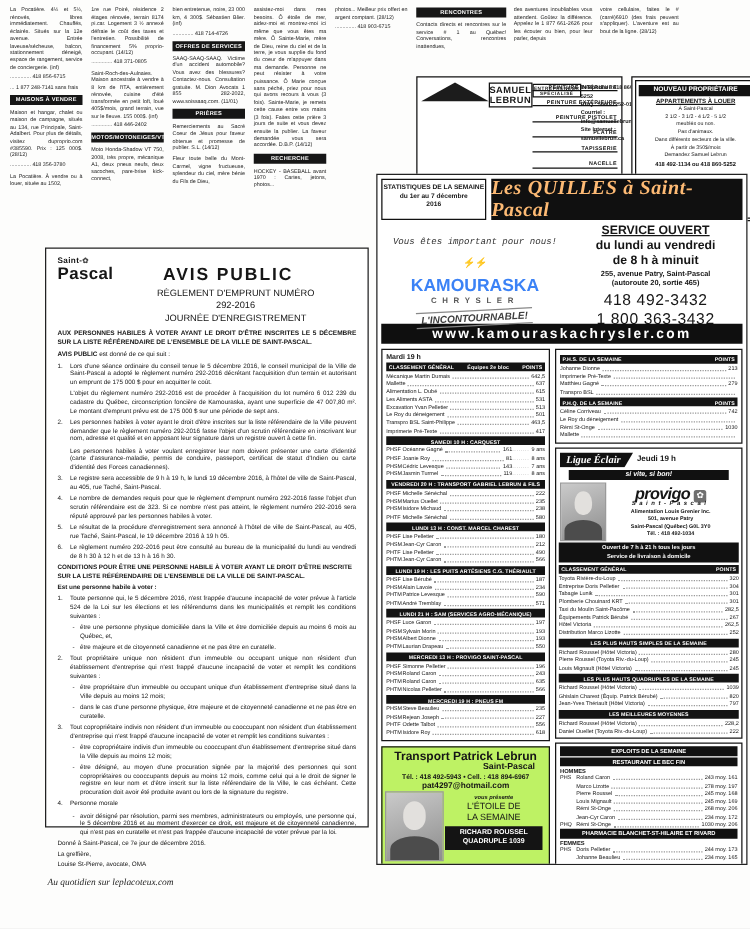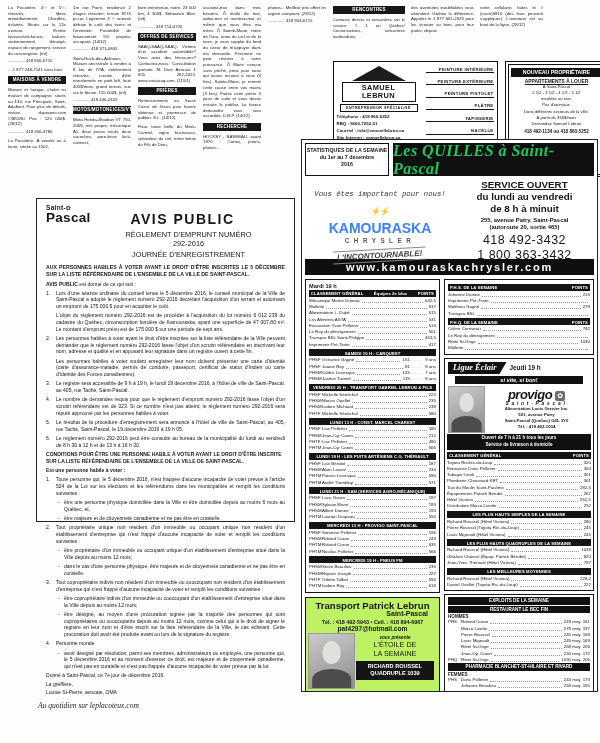--- a/index.html
+++ b/index.html
@@ -13,38 +13,38 @@
   .blk[data-kind="h"]{background:#161616;color:#fff;text-align:center;font-weight:700;font-size:4.5px;padding:1.2px 0 0.8px;margin:1px 0 3px;letter-spacing:0.2px;}
   .blk[data-kind="p"]{text-align:left;white-space:nowrap;overflow:hidden;margin:-2px 0 3.5px;}
   .strip-right{flex:1;display:flex;flex-direction:column;}
   .minirow{display:flex;height:54px;}
   .minirow .ad-col{width:63px;margin-right:6px;}
   .minirow .ad-col:first-child{width:72px;}
   .adsrow{display:flex;margin-top:2px;flex:1;}
 
   
   .samuel{width:158px;border:1.5px solid #111;display:flex;padding:2.5px;background:#fff;flex:none;}
-  .sam-left{width:84px;display:flex;flex-direction:column;align-items:center;}
+  .sam-left{width:84px;display:flex;flex-direction:row;align-items:flex-start;}
   .roof{width:0;height:0;border-left:27px solid transparent;border-right:27px solid transparent;border-bottom:15px solid #1c1c1c;margin-top:1px;}
   .sam-name{border:1px solid #111;width:72px;text-align:center;font-weight:800;font-size:7.4px;line-height:1.05;padding:1.5px 0;margin-top:1px;letter-spacing:0.4px;}
   .sam-tag{border:1px solid #111;width:76px;text-align:center;font-size:3.7px;font-weight:700;letter-spacing:0.5px;padding:1px 0 0.5px;margin-top:2px;}
   .sam-contact{font-size:4.4px;font-weight:700;margin-top:2.5px;line-height:1.55;width:100%;text-align:left;}
   .sam-services{flex:1;display:flex;flex-direction:column;justify-content:space-between;padding:2px 1px 2px 5px;}
   .svc-item{border-bottom:0.8px solid #111;text-align:right;font-size:4.3px;font-weight:700;letter-spacing:0.3px;padding-bottom:0.6px;}
 
   
   .np{width:97px;margin-left:7px;border:1px solid #111;padding:2px;background:#fff;flex:none;}
   .np-inner{border:1px solid #111;padding:2.5px 2px;text-align:center;height:calc(100% - 6px);}
   .np-title{background:#111;color:#fff;font-weight:800;font-size:5.3px;padding:1.5px 0;}
   .np-sub{font-weight:800;font-size:4.9px;margin-top:2px;text-decoration:underline;}
   .np-line{font-size:4.2px;line-height:1.5;}
   .np-phone{font-weight:800;font-size:4.6px;margin-top:1.5px;}
 
   
-  .avis{position:absolute;left:36px;top:198px;width:259px;height:324px;border:1.5px solid #222;background:#fff;padding:5px 9px 4px;box-sizing:border-box;}
+  .avis{position:absolute;left:36px;top:198px;width:259px;height:464px;border:1.5px solid #222;background:#fff;padding:5px 9px 4px;box-sizing:border-box;}
   .avis-head{display:flex;}
   .avis-logo{width:62px;flex:none;}
   .logo-top{font-size:6.5px;font-weight:700;letter-spacing:0.3px;}
   .leaf-ic{font-size:6px;color:#444;}
   .logo-main{font-size:13.5px;font-weight:800;letter-spacing:0.3px;margin-top:-1px;}
   .avis-titles{flex:1;text-align:center;padding-top:7px;padding-right:28px;}
   .avis-title{font-size:14px;font-weight:800;letter-spacing:1.5px;}
   .avis-sub{font-size:7.4px;font-weight:400;margin-top:2.5px;margin-left:12px;}
   .avis-intro{font-size:5.2px;font-weight:800;margin:4.5px 0 3px;line-height:1.35;text-align:justify;}
   .avis-lead{font-size:5.1px;margin-bottom:3px;}
@@ -55,21 +55,21 @@
   .avis-p[data-kind="sub"]{padding-left:10px;}
   .avis-p[data-kind="bul"]{padding-left:12px;}
   .avis-p[data-kind="bul"] .pn{width:6px;}
   .avis-p[data-kind="head"] .pt,.avis-p[data-kind="lead"] .pt{font-weight:800;text-align:left;}
   .avis-p[data-kind="plain"]{margin-bottom:1.8px;}
 
   
   .qbox{position:absolute;left:301px;top:139px;width:297px;height:553px;border:1.5px solid #222;background:#fff;padding:3px;box-sizing:border-box;display:flex;flex-direction:column;overflow:hidden;}
   .qhead{display:flex;height:33px;flex:none;}
   .statbox{width:84px;border:1.5px solid #111;text-align:center;font-weight:800;font-size:5.3px;line-height:1.35;padding-top:2.5px;box-sizing:border-box;}
-  .qbanner{flex:1;margin-left:4px;background:#101010;color:#22c55e;font-family:"Liberation Serif",serif;font-style:italic;font-weight:700;font-size:16px;display:flex;align-items:center;justify-content:center;letter-spacing:0.5px;}
+  .qbanner{flex:1;margin-left:4px;background:#101010;color:#fdba74;font-family:"Liberation Serif",serif;font-style:italic;font-weight:700;font-size:16px;display:flex;align-items:center;justify-content:center;letter-spacing:0.5px;}
   .kamrow{display:flex;height:79px;padding:3px 0 1px;flex:none;}
   .kam{width:150px;text-align:center;padding-top:3px;flex:none;}
   .kam-script{font-family:Liberation Mono, monospace;font-style:italic;font-size:7.3px;color:#333;}
   .kam-flash{font-weight:800;color:#555;letter-spacing:-1px;font-size:8px;}
   .kam-name{font-size:14px;font-weight:800;color:#3b82f6;margin-top:2px;}
   .kam-sub{font-size:6.3px;font-weight:700;letter-spacing:4.5px;color:#585858;margin-top:1px;}
   .kam-tag{display:inline-block;font-style:italic;font-weight:800;font-size:8px;color:#3f3f3f;margin-top:3px;transform:rotate(-3deg);border-top:1px solid #888;border-bottom:1px solid #888;padding:1px 4px;}
   .ksvc{flex:1;text-align:center;}
   .ksvc-main{font-size:9.8px;font-weight:800;line-height:1.22;}
   .ksvc-main .u{text-decoration:underline;}

